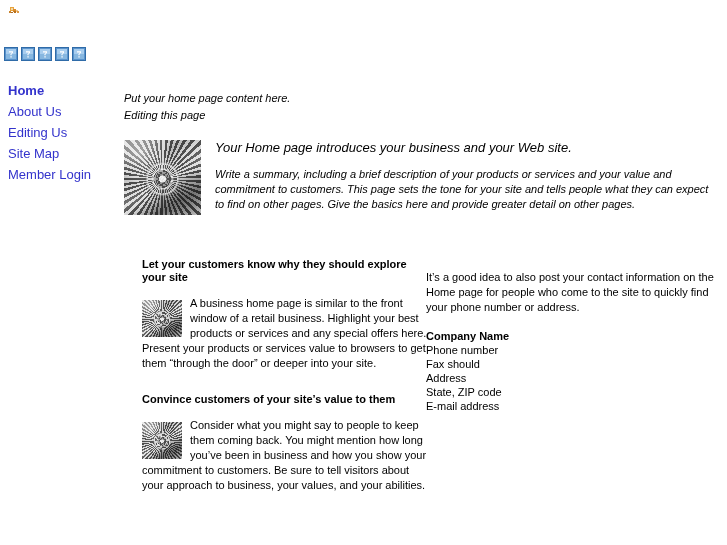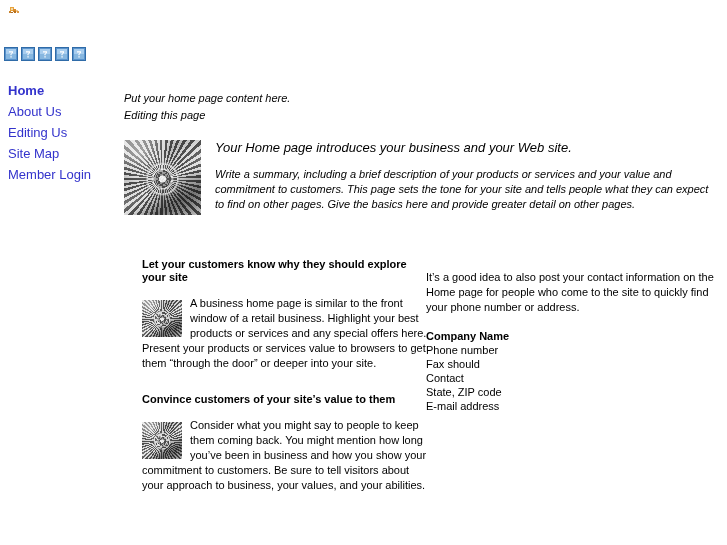--- a/index.html
+++ b/index.html
@@ -286,19 +286,19 @@
     <p class="body-text">Consider what you might say to people to keep them coming back. You might mention how long you’ve been in business and how you show your commitment to customers. Be sure to tell visitors about your approach to business, your values, and your abilities.</p>
     <div class="clearer"></div>
   </div>
 
   <div id="col-right">
     <p class="body-text">It’s a good idea to also post your contact information on the Home page for people who come to the site to quickly find your phone number or address.</p>
     <div class="contact-block">
       <p class="contact-name">Company Name</p>
       <p class="contact-line">Phone number</p>
       <p class="contact-line">Fax should</p>
-      <p class="contact-line">Contact</p>
+      <p class="contact-line">Address</p>
       <p class="contact-line">State, ZIP code</p>
       <p class="contact-line">E-mail address</p>
     </div>
   </div>
 
 </div>
 
 </body></html>

